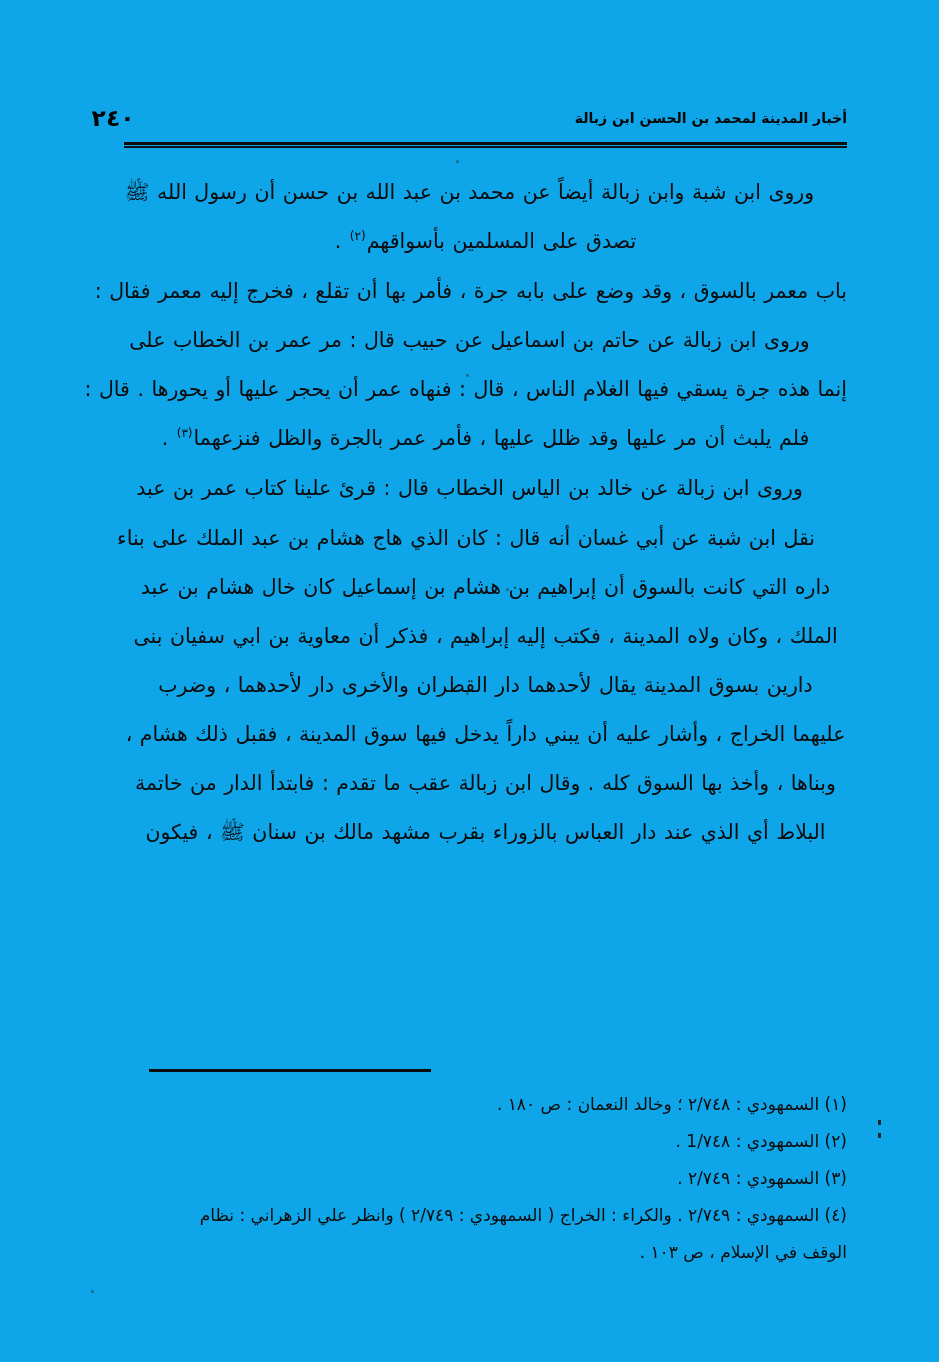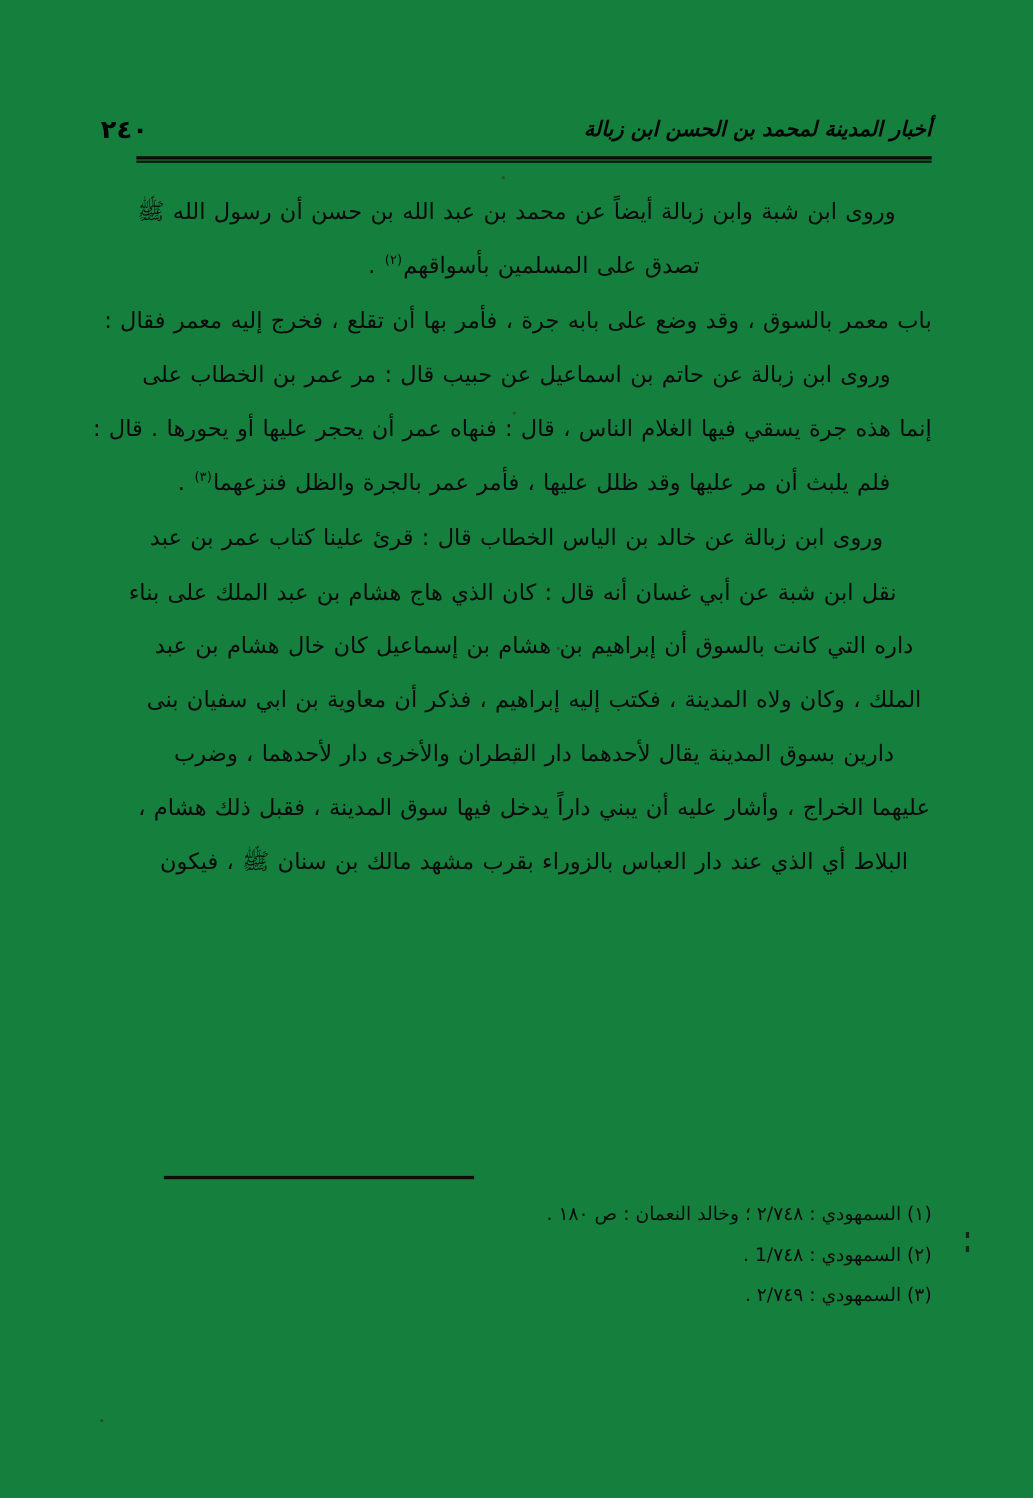--- a/index.html
+++ b/index.html
@@ -7,21 +7,21 @@
     margin: 0;
     padding: 0;
     background: #ffffff;
   }
 
   .page {
     position: relative;
     width: 939px;
     height: 1362px;
     margin: 0 auto;
-    background: #15803d;
+    background: #0ea5e9;
     overflow: hidden;
     font-family: "DejaVu Sans", "Liberation Sans", sans-serif;
     color: #0a0a0a;
     direction: rtl;
   }
 
   
   .header-row {
     position: absolute;
     top: 96px;
@@ -37,26 +37,25 @@
   .page-number {
     font-size: 23px;
     font-weight: 700;
     letter-spacing: 2px;
     color: #050505;
     white-space: nowrap;
     transform: scaleX(1.02);
   }
 
   .header-title {
-    font-size: 19px;
+    font-size: 14px;
     font-weight: 700;
     color: #050505;
     white-space: nowrap;
     letter-spacing: -0.2px;
-    font-style: italic;
   }
 
   
   .header-rule {
     position: absolute;
     top: 142px;
     right: 92px;
     width: 723px;
     height: 6px;
   }
@@ -195,36 +194,41 @@
     <p class="para">
       <span class="line first">وروى ابن زبالة عن خالد بن الياس الخطاب قال : قرئ علينا كتاب عمر بن عبد</span>
     </p>
 
     <p class="para">
       <span class="line first">نقل ابن شبة عن أبي غسان أنه قال : كان الذي هاج هشام بن عبد الملك على بناء</span>
       <span class="line">داره التي كانت بالسوق أن إبراهيم بن هشام بن إسماعيل كان خال هشام بن عبد</span>
       <span class="line">الملك ، وكان ولاه المدينة ، فكتب إليه إبراهيم ، فذكر أن معاوية بن ابي سفيان بنى</span>
       <span class="line">دارين بسوق المدينة يقال لأحدهما دار القطران والأخرى دار لأحدهما ، وضرب</span>
       <span class="line">عليهما الخراج ، وأشار عليه أن يبني داراً يدخل فيها سوق المدينة ، فقبل ذلك هشام ،</span>
+      <span class="line">وبناها ، وأخذ بها السوق كله . وقال ابن زبالة عقب ما تقدم : فابتدأ الدار من خاتمة</span>
       <span class="line">البلاط أي الذي عند دار العباس بالزوراء بقرب مشهد مالك بن سنان ﷺ ، فيكون</span>
     </p>
 
   </div>
 
   <div class="fn-rule"></div>
 
   <div class="footnotes">
     <div class="fn-item">
       <span class="fl c">(١) السمهودي : ٢/٧٤٨ ؛ وخالد النعمان : ص ١٨٠ .</span>
     </div>
     <div class="fn-item">
       <span class="fl c">(٢) السمهودي : 1/٧٤٨ .</span>
     </div>
     <div class="fn-item">
       <span class="fl c">(٣) السمهودي : ٢/٧٤٩ .</span>
+    </div>
+    <div class="fn-item wide">
+      <span class="fl">(٤) السمهودي : ٢/٧٤٩ . والكراء : الخراج ( السمهودي : ٢/٧٤٩ ) وانظر علي الزهراني : نظام</span>
+      <span class="fl c">الوقف في الإسلام ، ص ١٠٣ .</span>
     </div>
   </div>
 
   <div class="margin-speck"></div>
   <div class="dot-speck" style="top:160px; right:480px; width:3px; height:3px;"></div>
   <div class="dot-speck" style="top:374px; right:470px; width:3px; height:3px;"></div>
   <div class="dot-speck" style="top:588px; right:430px; width:3px; height:3px;"></div>
   <div class="dot-speck" style="top:692px; right:470px; width:3px; height:3px;"></div>
   <div class="dot-speck" style="top:1290px; right:845px; width:3px; height:3px;"></div>
 </div>

